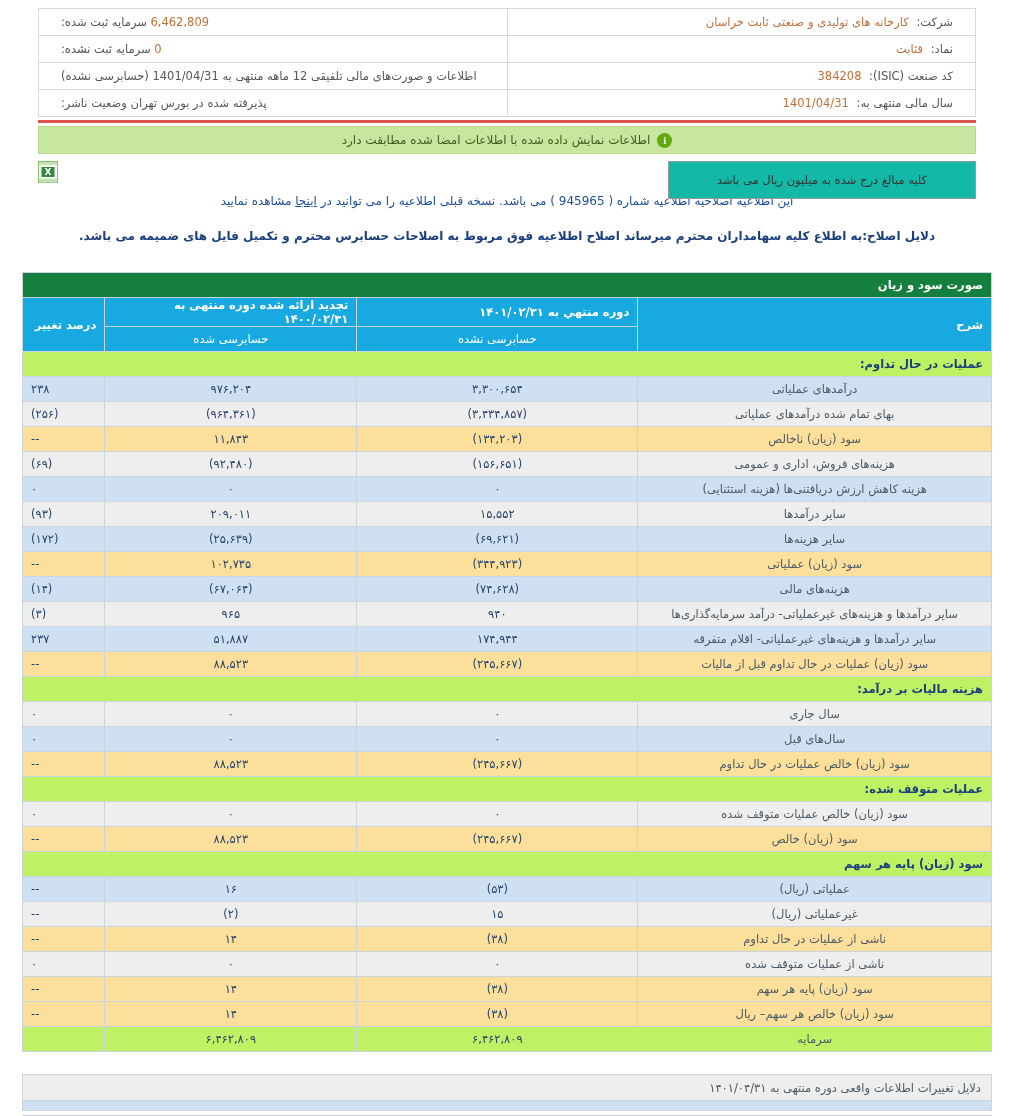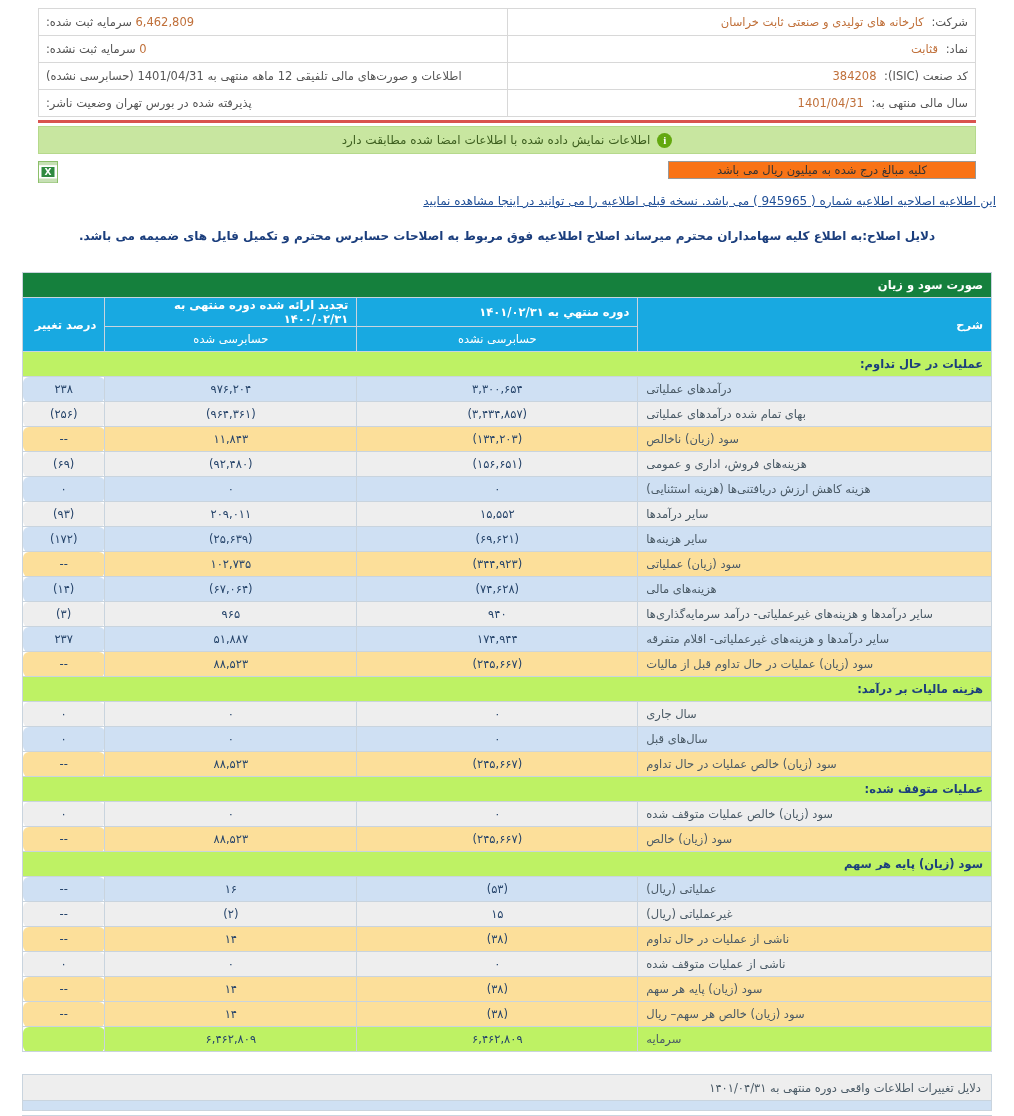--- a/index.html
+++ b/index.html
@@ -51,21 +51,21 @@
     padding: 8px 38px 0 38px;
   }
   table.info {
     width: 100%;
     border-collapse: collapse;
     table-layout: fixed;
   }
   table.info td {
     border: 1px solid #d8d8d8;
     height: 22px;
-    padding: 2px 7px;
+    padding: 2px 22px;
     font-size: 11.5px;
     vertical-align: middle;
     white-space: nowrap;
     overflow: hidden;
   }
   table.info td.right-cell { width: 50%; text-align: right; }
   table.info td.left-cell  { width: 50%; text-align: left; }
   .lbl { color: #555555; }
   .val { color: #c0703a; padding-right: 4px; }
   .val-num { color: #c0703a; direction: ltr; unicode-bidi: embed; }
@@ -105,42 +105,42 @@
 
   
   .note-row {
     margin: 7px 38px 0 38px;
     position: relative;
     height: 24px;
   }
   .rial-box {
     display: inline-block;
     border: 1px solid #999999;
-    background: #f97316;
-    padding: 1px 8px;
+    background: #14b8a6;
+    padding: 11px 8px;
     font-size: 11.5px;
     color: #333333;
     min-width: 290px;
     text-align: center;
   }
   .xls-icon {
     position: absolute;
     left: 0;
     top: 0;
     width: 20px;
     height: 22px;
   }
 
   
   .amend {
+    text-align: center;
     color: #1f4e96;
     font-size: 12px;
     margin-top: 9px;
     padding: 0 18px;
-    text-decoration: underline;
   }
   .amend a {
     color: #1f4e96;
     text-decoration: underline;
   }
   .amend-2 {
     text-align: center;
     color: #1b3e7d;
     font-weight: bold;
     font-size: 12px;
@@ -191,23 +191,23 @@
     font-weight: normal;
     text-align: center;
     border-color: #9fd9f1;
     font-size: 11.5px;
   }
   col.c-desc { width: 36.5%; }
   col.c-cur  { width: 29%; }
   col.c-prev { width: 26%; }
   col.c-pct  { width: 8.5%; }
 
-  td.desc { text-align: left; color: #4a5a66; }
+  td.desc { text-align: center; color: #4a5a66; }
   td.num  { text-align: center; direction: ltr; unicode-bidi: embed; color: #27456b; }
-  td.pct  { text-align: center; direction: ltr; unicode-bidi: embed; color: #27456b; border-radius: 6px; }
+  td.pct  { text-align: left; direction: ltr; unicode-bidi: embed; color: #27456b; }
   .neg { color: #d0294b; }
 
   tr.section td {
     background: #bef264;
     color: #1b3e7d;
     font-weight: bold;
     text-align: right;
   }
   tr.rA td { background: #cfe0f3; }
   tr.rB td { background: #eeeeee; }

